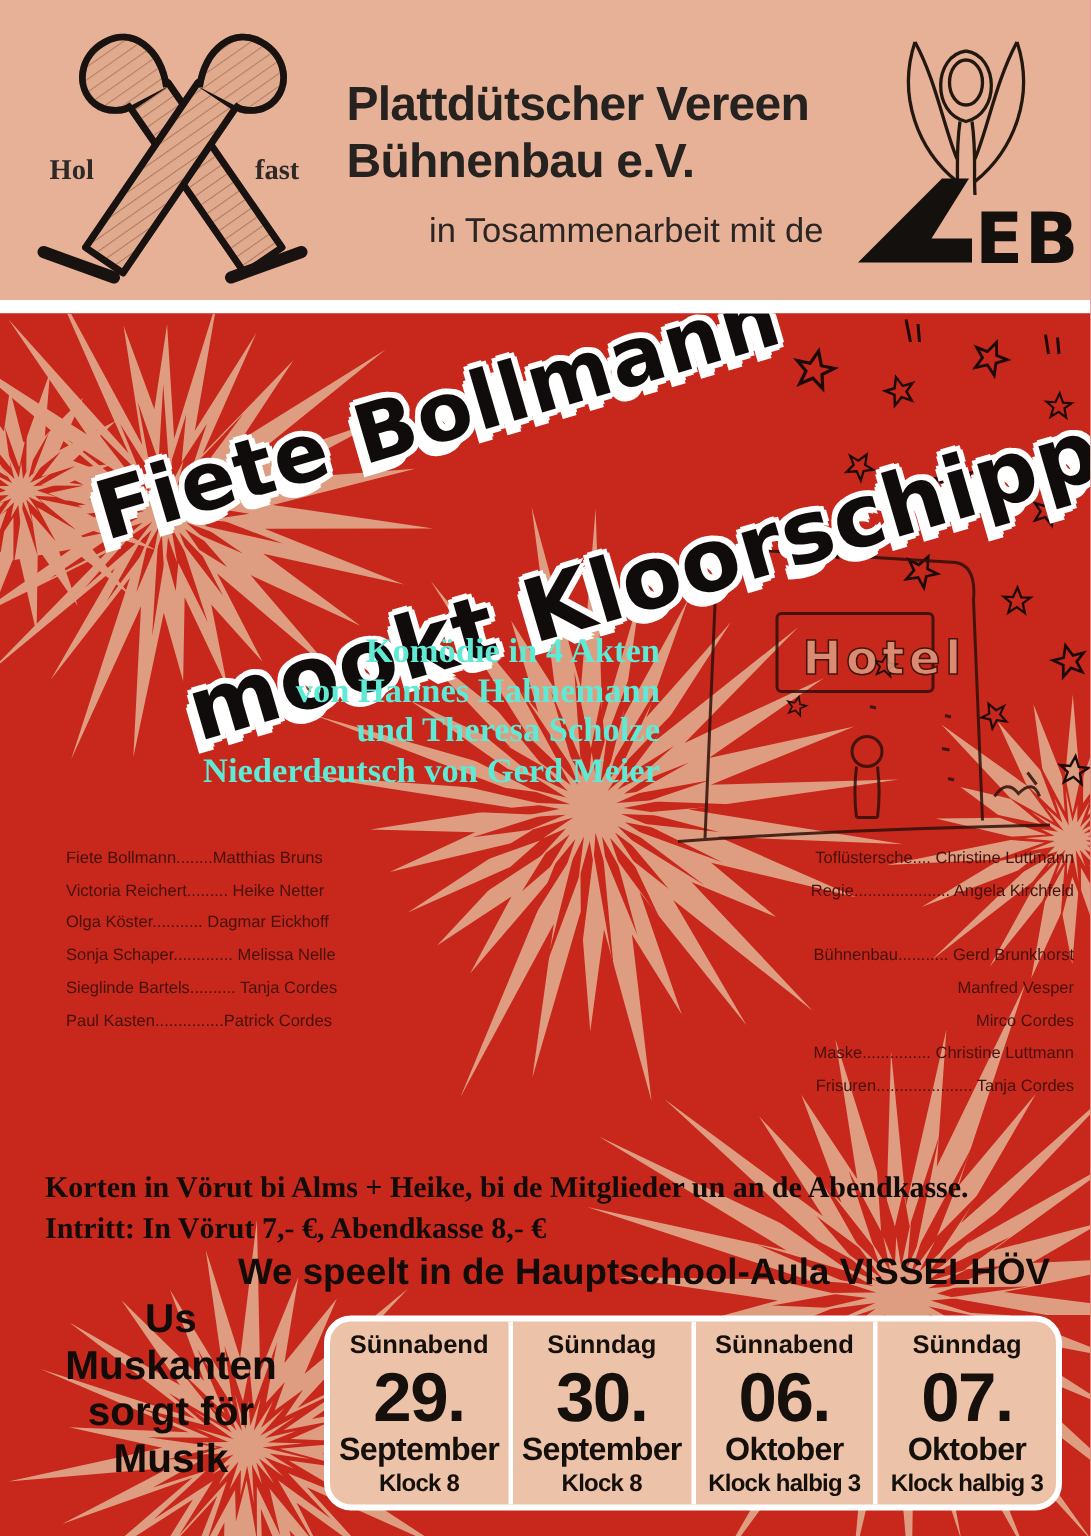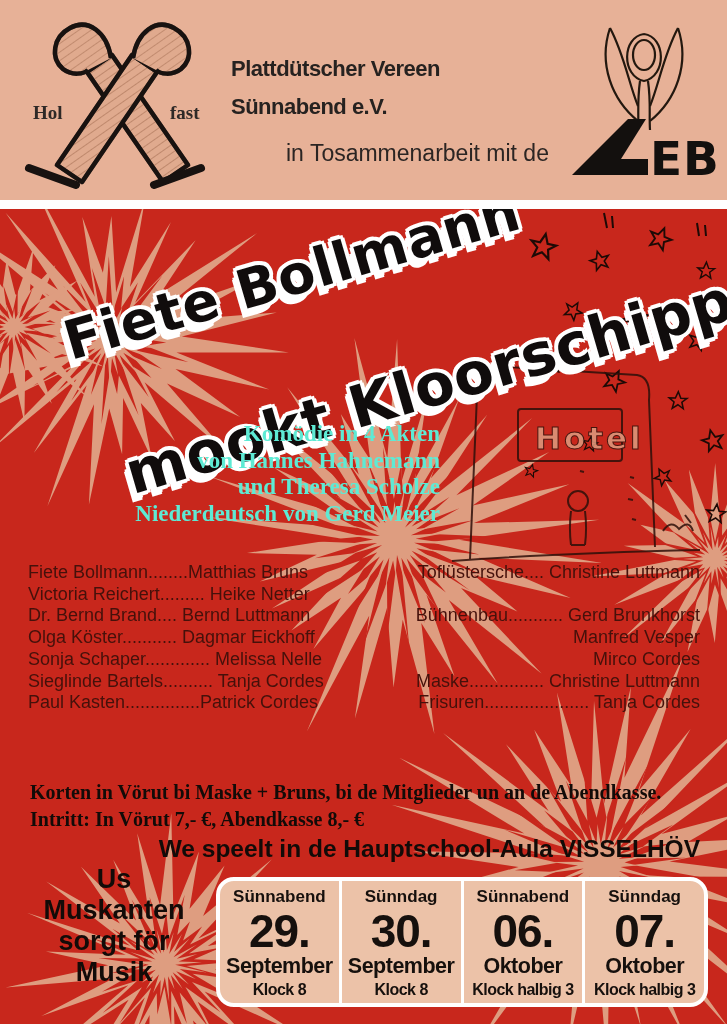--- a/index.html
+++ b/index.html
@@ -5,39 +5,39 @@
   html,body{margin:0;padding:0;background:#ffffff;}
   .poster{
     position:relative;width:727px;height:1024px;overflow:hidden;
     font-family:"Liberation Sans",sans-serif;background:#c8271c;
   }
   
   .header{position:absolute;left:0;top:0;width:727px;height:200px;background:#e7b197;}
   .white-stripe{position:absolute;left:0;top:200px;width:727px;height:9px;background:#ffffff;}
   .holfast{position:absolute;left:12px;top:8px;}
   .org-name{position:absolute;left:231px;top:50px;color:#262220;font-weight:bold;
-    font-size:22px;line-height:38px;letter-spacing:-0.5px;}
+    font-size:32px;line-height:38px;letter-spacing:-0.5px;}
   .coop{position:absolute;left:286px;top:140px;color:#2b2523;font-size:23px;text-align:center;}
   .leb{position:absolute;left:566px;top:22px;}
   
   .main{position:absolute;left:0;top:209px;width:727px;height:815px;background:#c8271c;overflow:hidden;}
   .decor{position:absolute;left:0;top:0;z-index:0;}
   .main .txt{position:absolute;z-index:2;}
   .big-title{
     left:58px;top:108px;width:620px;transform:rotate(-16.3deg);transform-origin:0 0;
     font-family:"DejaVu Sans",sans-serif;font-weight:bold;color:#100c0c;white-space:nowrap;
     text-shadow:4px 0 0 #fff,-4px 0 0 #fff,0 4px 0 #fff,0 -4px 0 #fff,
       3px 3px 0 #fff,-3px -3px 0 #fff,3px -3px 0 #fff,-3px 3px 0 #fff,
       -6px 6px 0 #fff,-7px 8px 0 #fff;
   }
   .big-title .t1{font-size:54px;line-height:54px;letter-spacing:1px;}
   .big-title .t2{font-size:58px;line-height:58px;margin:88px 0 0 22px;letter-spacing:1px;}
   .subtitle{left:58px;top:212px;width:382px;text-align:right;
     font-family:"Liberation Serif",serif;font-weight:bold;font-size:23px;line-height:26.5px;color:#5eead4;}
-  .cast{font-size:18px;line-height:21.7px;color:#45110b;font-weight:normal;}
+  .cast{font-size:11px;line-height:21.7px;color:#45110b;font-weight:normal;margin-left:16px;}
   .cast div{min-height:21.7px;white-space:nowrap;}
   .cast-left{left:28px;top:353px;width:320px;text-align:left;}
   .cast-right{left:380px;top:353px;width:320px;text-align:right;}
   .tickets{left:30px;top:570px;width:678px;font-family:"Liberation Serif",serif;
     font-weight:bold;font-size:20px;line-height:27px;color:#120b08;}
   .venue{right:27px;top:626px;font-size:24.5px;font-weight:bold;color:#120b08;white-space:nowrap;}
   .musicians{left:14px;top:655px;width:200px;text-align:center;
     font-size:27px;line-height:31px;font-weight:bold;color:#120b08;}
   
   .schedule{
@@ -77,21 +77,21 @@
         <path d="M121,50 C125,24 144,10 162,20 C179,29 182,50 169,61 C160,68 148,66 144,62" fill="#e0aa8e"></path>
         <path d="M121,50 C125,24 144,10 162,20 C179,29 182,50 169,61 C160,68 148,66 144,62" fill="url(#wood)" opacity="0.5"></path>
       </g>
       <path d="M142,177 L189,160 M17,160 L64,177" stroke="#181210" stroke-width="8" stroke-linecap="round"></path>
       <text x="21" y="111" font-family="Liberation Serif, serif" font-weight="bold" font-size="19" fill="#2e2927">Hol</text>
       <text x="158" y="111" font-family="Liberation Serif, serif" font-weight="bold" font-size="19" fill="#2e2927">fast</text>
     </svg>
 
     <div class="org-name">
       <div>Plattdütscher Vereen</div>
-      <div>Sünnabend e.V.</div>
+      <div>Bühnenbau e.V.</div>
     </div>
     <div class="coop">in Tosammenarbeit mit de</div>
 
     <svg class="leb" width="152" height="160" viewBox="0 0 152 160">
       <g fill="none" stroke="#23180f" stroke-width="2.2">
         <ellipse cx="78" cy="33" rx="11" ry="15"></ellipse>
         <path d="M78,12 C100,15 101,54 78,59 C55,54 56,15 78,12"></path>
         <path d="M74,59 C71,80 73,92 72,108 M82,59 C85,80 83,92 84,108"></path>
         <path d="M44,6 C32,42 46,78 72,99"></path>
         <path d="M44,6 C58,32 63,62 72,84"></path>
@@ -171,38 +171,38 @@
     <div class="txt subtitle">
       <div>Komödie in 4 Akten</div>
       <div>von Hannes Hahnemann</div>
       <div>und Theresa Scholze</div>
       <div>Niederdeutsch von Gerd Meier</div>
     </div>
 
     <div class="txt cast cast-left">
       <div>Fiete Bollmann........Matthias Bruns</div>
       <div>Victoria Reichert......... Heike Netter</div>
-      <div>Dr. Bernd Brand.... Bernd Luttmann</div>
       <div>Olga Köster........... Dagmar Eickhoff</div>
       <div>Sonja Schaper............. Melissa Nelle</div>
       <div>Sieglinde Bartels.......... Tanja Cordes</div>
       <div>Paul Kasten...............Patrick Cordes</div>
     </div>
     <div class="txt cast cast-right">
       <div>Toflüstersche.... Christine Luttmann</div>
+      <div>Regie..................... Angela Kirchfeld</div>
       <div></div>
       <div>Bühnenbau........... Gerd Brunkhorst</div>
       <div>Manfred Vesper</div>
       <div>Mirco Cordes</div>
       <div>Maske............... Christine Luttmann</div>
       <div>Frisuren..................... Tanja Cordes</div>
     </div>
 
     <div class="txt tickets">
-      <div>Korten in Vörut bi Maske + Bruns, bi de Mitglieder un an de Abendkasse.</div>
+      <div>Korten in Vörut bi Alms + Heike, bi de Mitglieder un an de Abendkasse.</div>
       <div>Intritt: In Vörut 7,- €, Abendkasse 8,- €</div>
     </div>
 
     <div class="txt venue">We speelt in de Hauptschool-Aula VISSELHÖV</div>
 
     <div class="txt musicians">
       <div>Us</div>
       <div>Muskanten</div>
       <div>sorgt för</div>
       <div>Musik</div>

